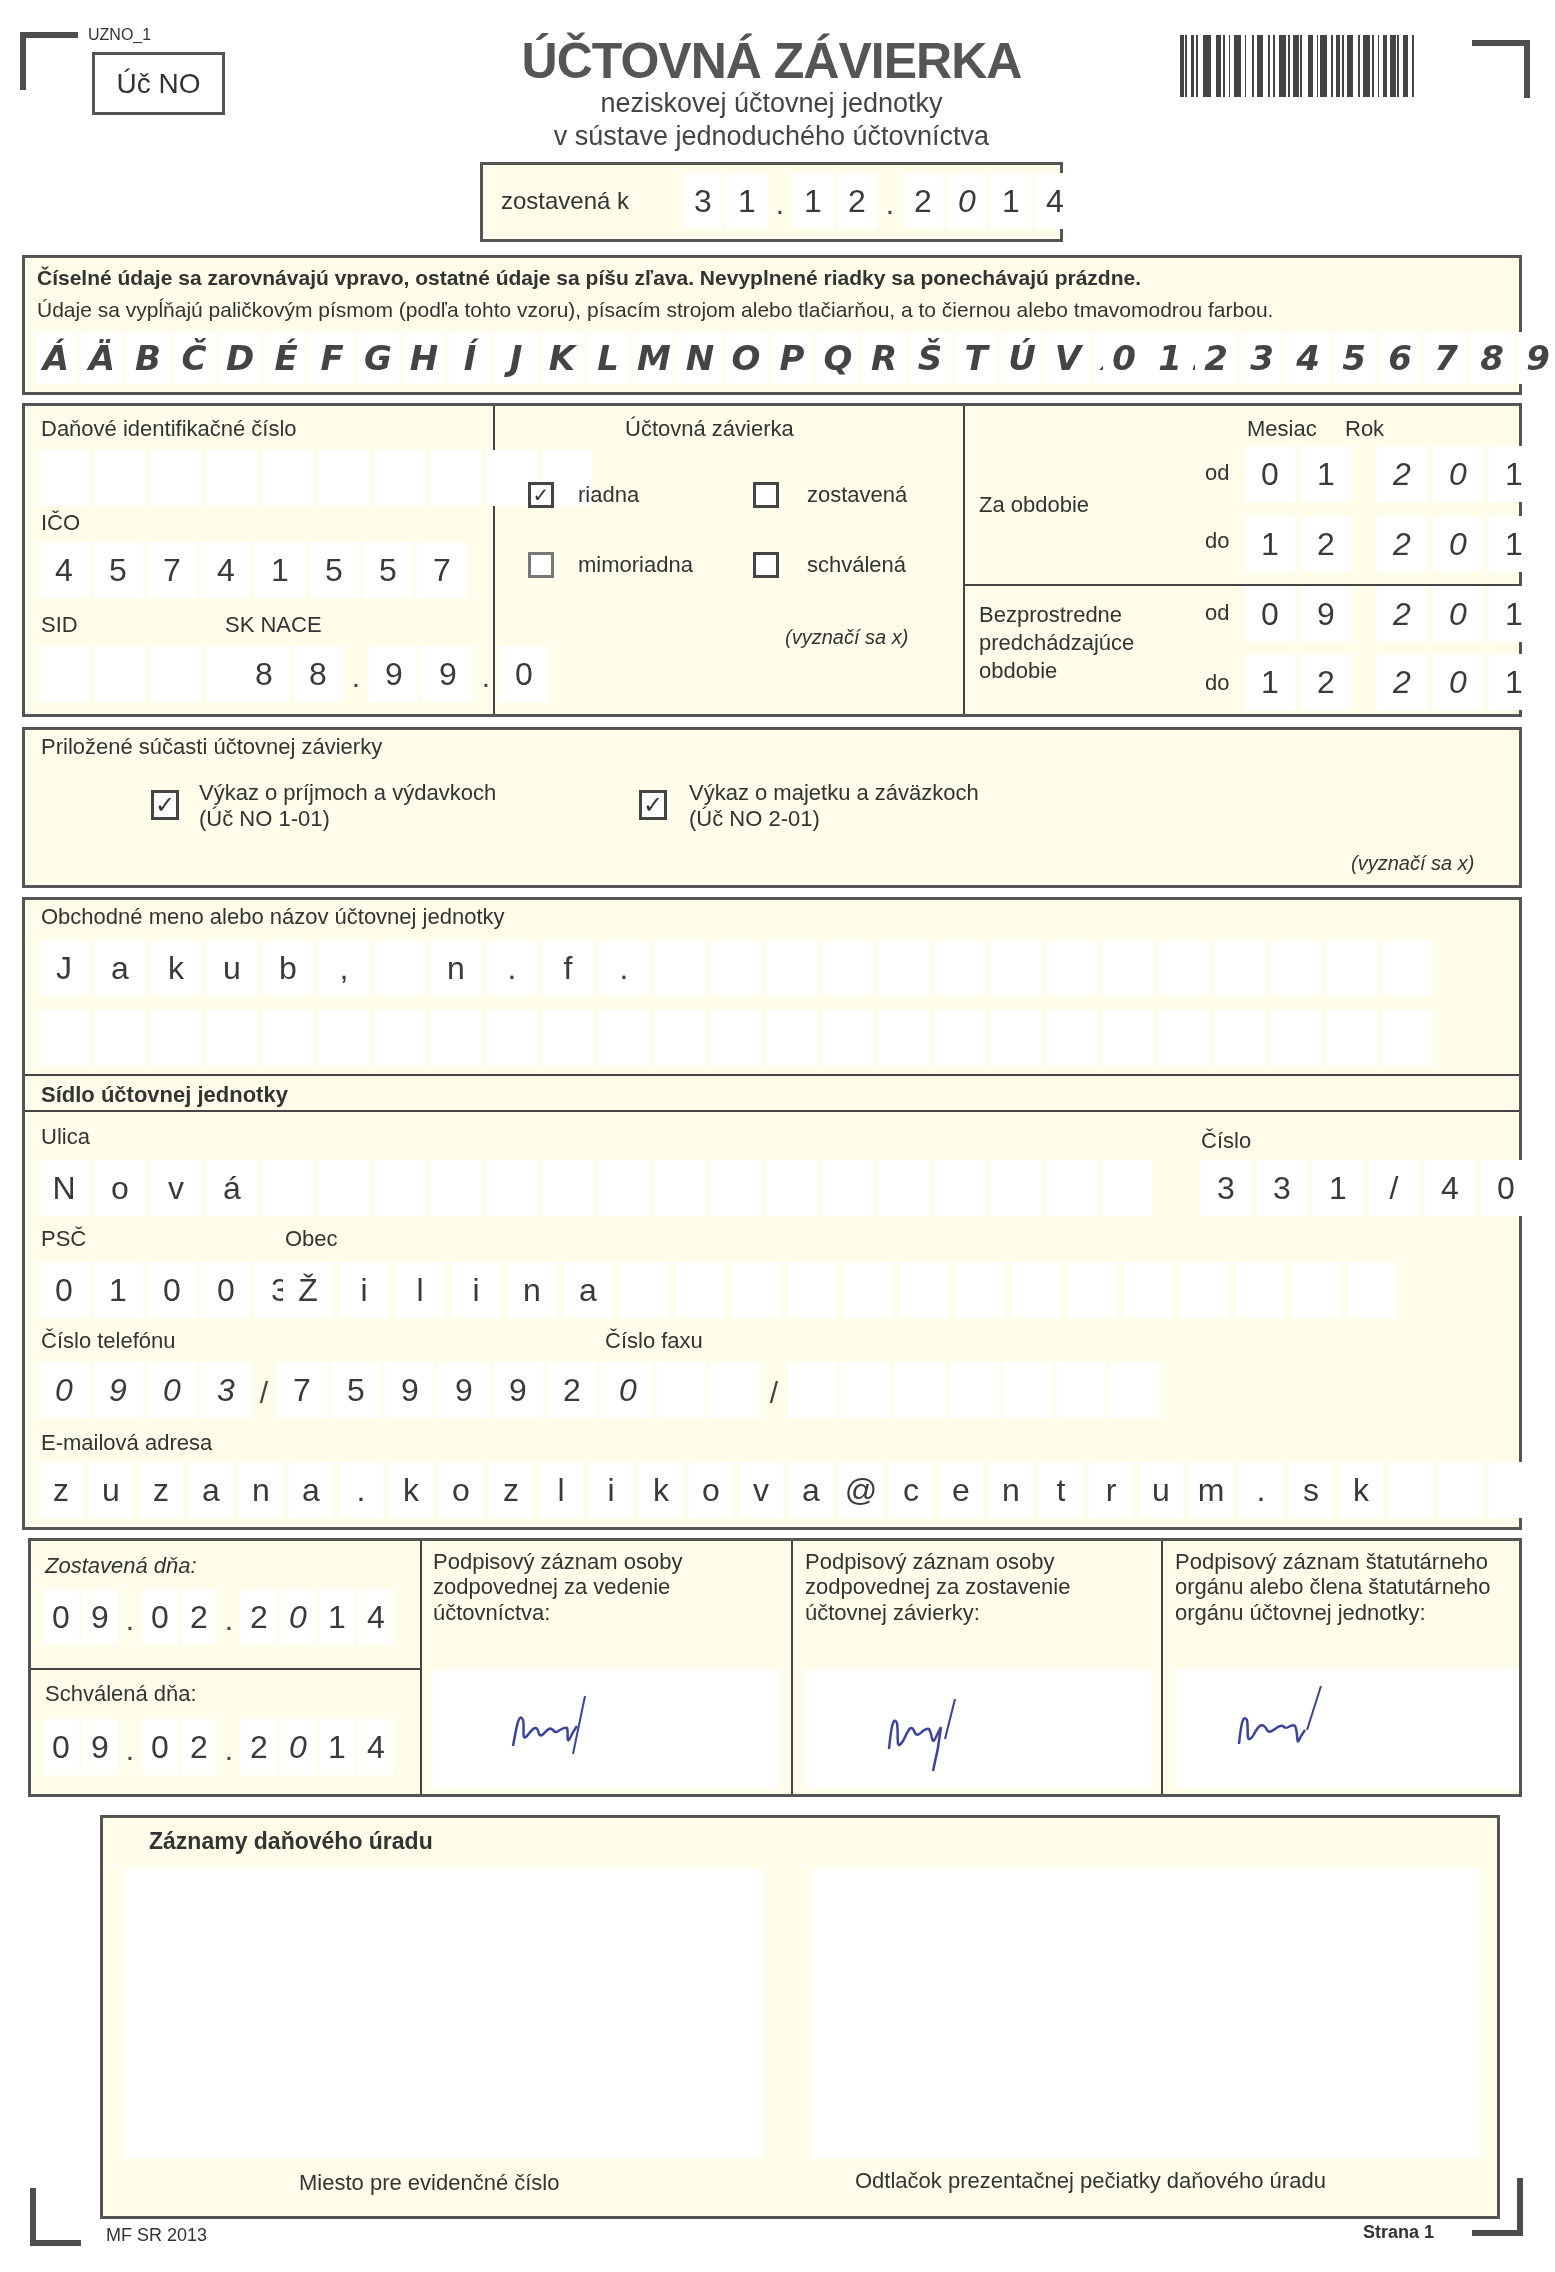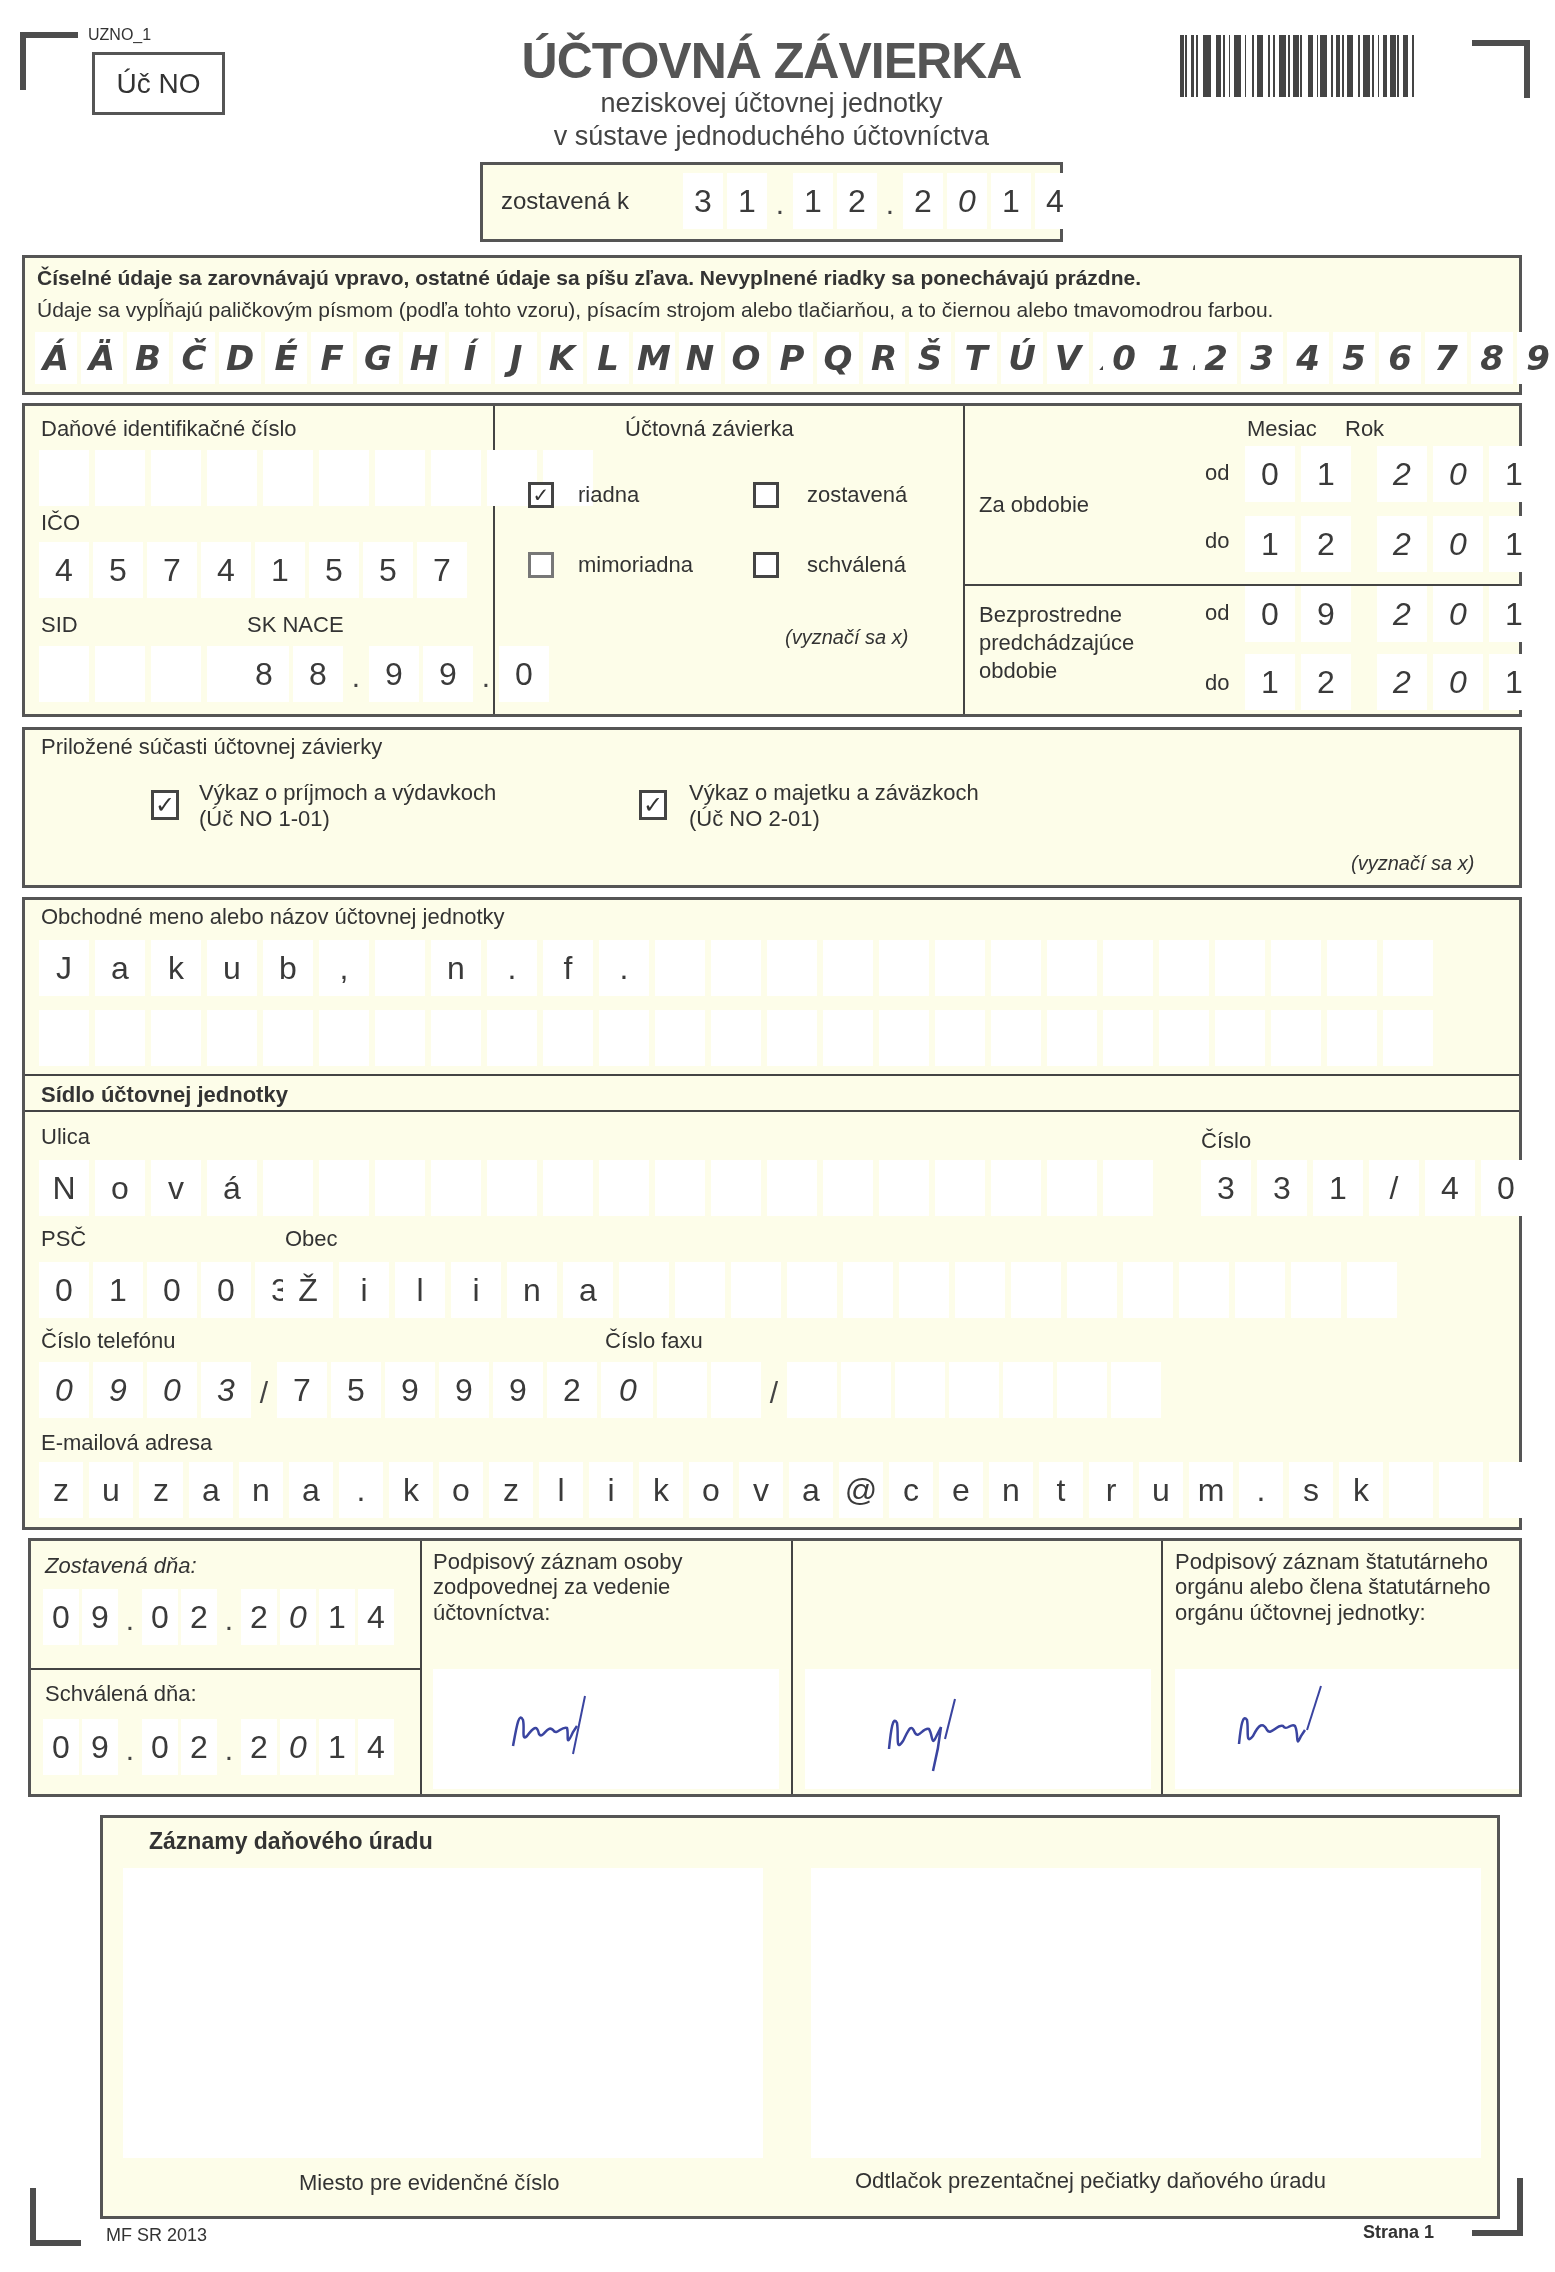--- a/index.html
+++ b/index.html
@@ -209,21 +209,21 @@
       <div class="cell sm">5</div>
       <div class="cell sm">7</div>
     </div>
   <div class="lbl" style="left:16px;top:206px;">SID</div>
   <div class="cells" id="sidCells" style="left:14px;top:240px;gap:6px;">
       <div class="cell sm"></div>
       <div class="cell sm"></div>
       <div class="cell sm"></div>
       <div class="cell sm"></div>
     </div>
-  <div class="lbl" style="left:222px;top:206px;">SK NACE</div>
+  <div class="lbl" style="left:200px;top:206px;">SK NACE</div>
   <div class="cells" id="naceCells" style="left:214px;top:240px;gap:4px;">
       <div class="cell sm">8</div>
       <div class="cell sm">8</div>
       <div class="sep">.</div>
       <div class="cell sm">9</div>
       <div class="cell sm">9</div>
       <div class="sep">.</div>
       <div class="cell sm">0</div>
     </div>
 
@@ -521,20 +521,21 @@
       <div class="cell sm" style="width: 36px;">4</div>
     </div>
 
   <div class="lbl" style="left:402px;top:8px;white-space:normal;width:330px;">Podpisový záznam osoby zodpovednej za vedenie účtovníctva:</div>
   <div class="sigarea" style="left:402px;top:128px;width:346px;height:120px;">
     <svg class="signature" width="120" height="80" style="left:70px;top:15px;">
       <path d="M10 62 C 14 40, 16 28, 20 36 C 22 44, 18 58, 24 52 C 30 44, 34 40, 36 50 C 40 56, 44 40, 50 46 C 54 52, 58 42, 64 44 C 66 50, 62 66, 70 48 L 74 42" fill="none" stroke="#3a44a0" stroke-width="2.5"></path>
       <path d="M70 70 L 82 12" fill="none" stroke="#3a44a0" stroke-width="2"></path>
     </svg>
   </div>
+  <div class="lbl" style="left:774px;top:8px;white-space:normal;width:330px;">Podpisový záznam osoby zodpovednej za zostavenie účtovnej závierky:</div>
   <div class="sigarea" style="left:774px;top:128px;width:346px;height:120px;">
     <svg class="signature" width="120" height="100" style="left:70px;top:10px;">
       <path d="M14 70 C 16 50, 18 36, 22 44 C 24 56, 20 74, 28 62 C 34 50, 36 44, 40 54 C 44 60, 48 48, 54 50 C 58 56, 56 70, 62 56 L 66 48 C 64 66, 60 84, 58 92" fill="none" stroke="#3a44a0" stroke-width="2.5"></path>
       <path d="M70 60 L 80 20" fill="none" stroke="#3a44a0" stroke-width="2"></path>
     </svg>
   </div>
   <div class="lbl" style="left:1144px;top:8px;white-space:normal;width:340px;">Podpisový záznam štatutárneho orgánu alebo člena štatutárneho orgánu účtovnej jednotky:</div>
   <div class="sigarea" style="left:1144px;top:128px;width:344px;height:120px;">
     <svg class="signature" width="130" height="90" style="left:50px;top:5px;">
       <path d="M14 70 C 16 50, 18 40, 22 46 C 24 56, 20 72, 28 62 C 34 50, 38 48, 42 56 C 46 62, 52 50, 58 52 C 62 58, 66 48, 70 52 C 74 60, 70 76, 76 62 L 80 56" fill="none" stroke="#3a44a0" stroke-width="2.5"></path>

